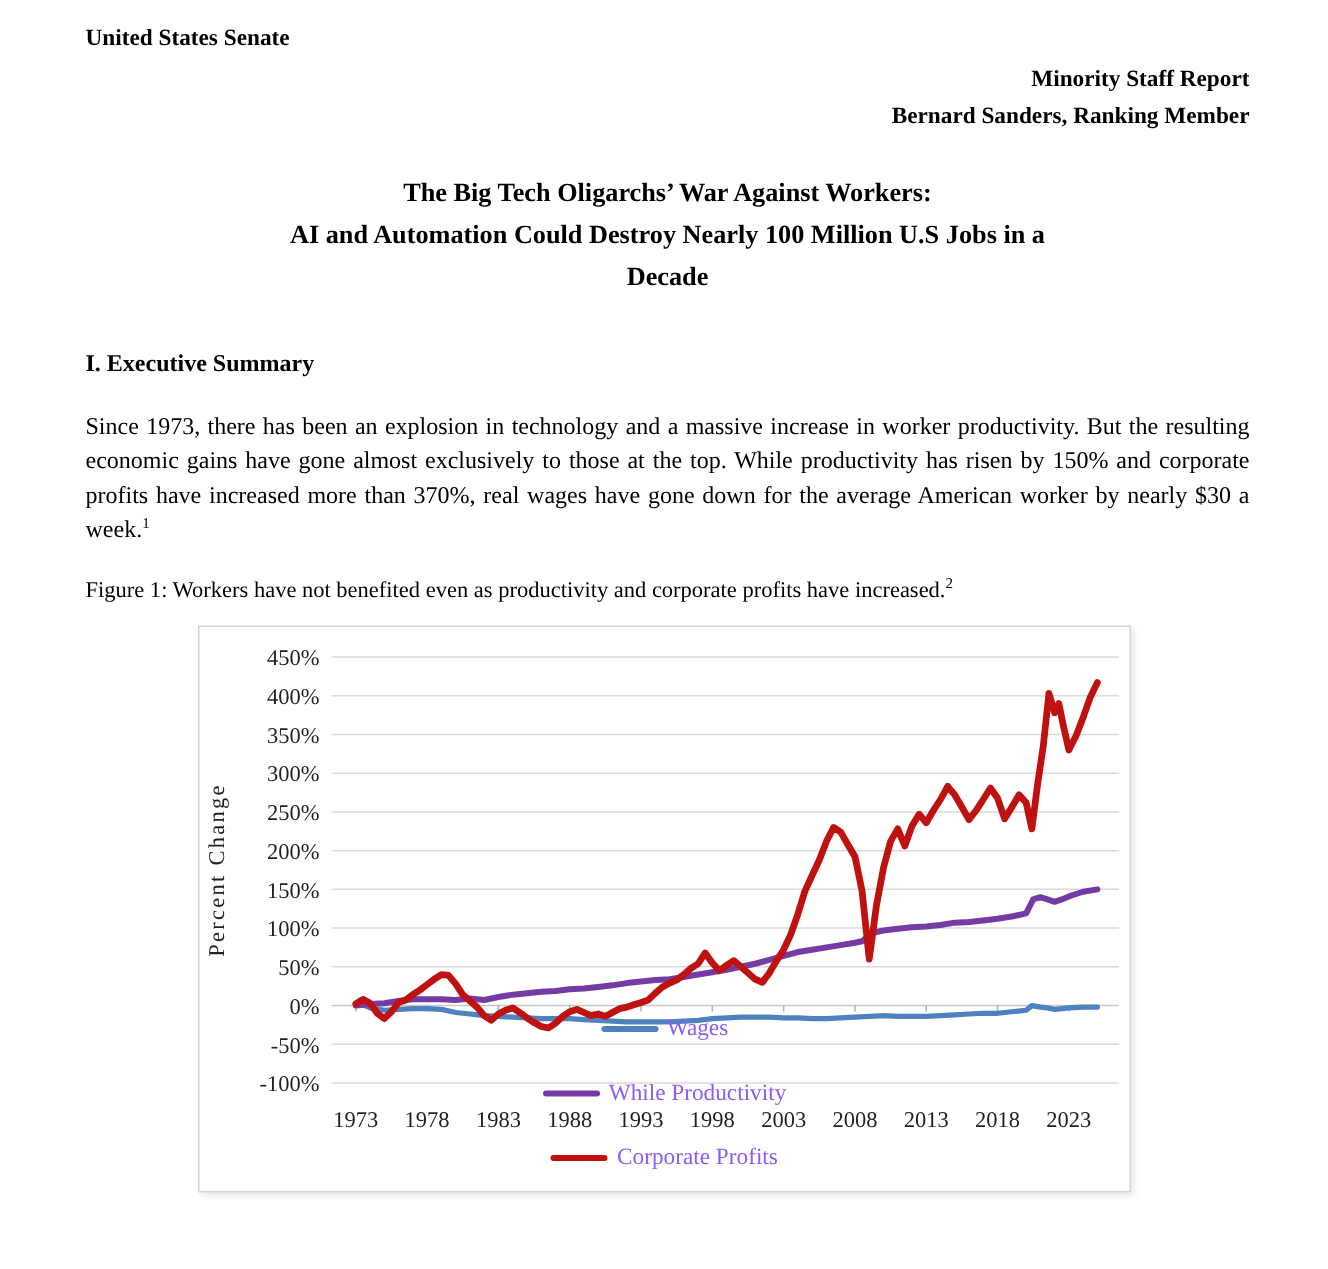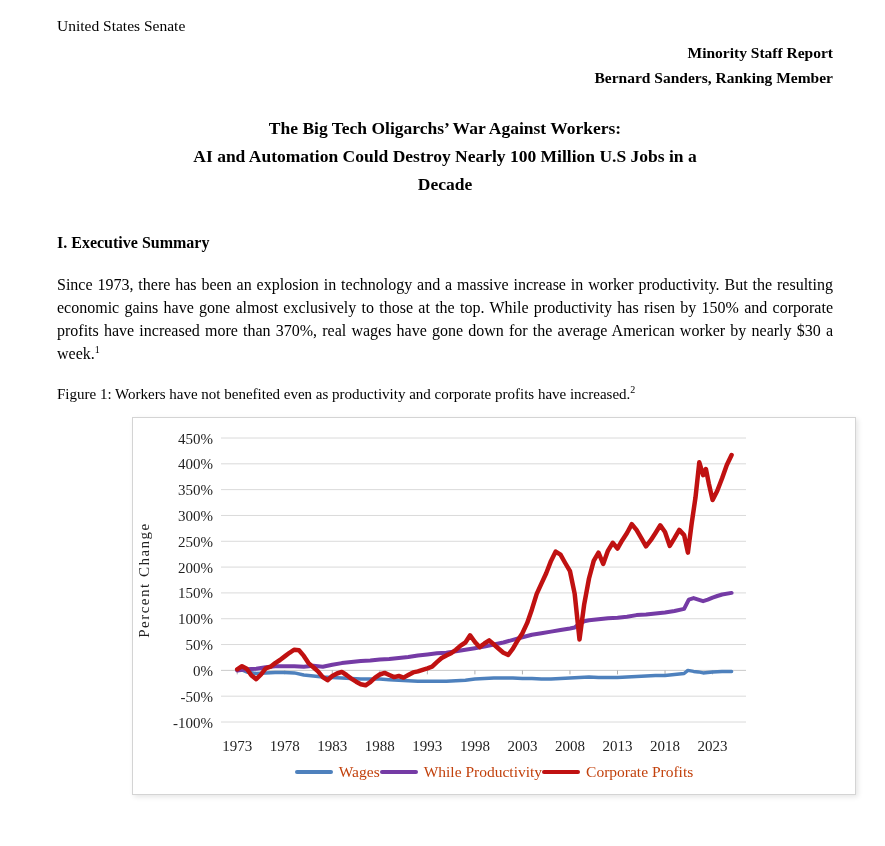--- a/index.html
+++ b/index.html
@@ -2,39 +2,39 @@
 <html><head>
 <meta charset="utf-8">
 <style>
   * { margin:0; padding:0; box-sizing:border-box; }
   html,body { background:#ffffff; }
   .page {
     position:relative; width:885px; height:846px; background:#ffffff;
     font-family:"Liberation Serif","DejaVu Serif",serif; color:#000;
     padding:16px 52px 0 57px; overflow:hidden;
   }
-  .org-line { font-size:15.5px; font-weight:normal; line-height:20px; }
+  .org-line { font-size:15.5px; font-weight:bold; line-height:20px; }
   .committee-line { font-size:19.5px; font-weight:bold; text-decoration:underline; line-height:24px; margin-top:4px; letter-spacing:0.2px; }
   .byline-block { text-align:right; font-weight:bold; font-size:15.5px; line-height:24.5px; margin-top:5px; }
   .doc-title { text-align:center; font-weight:bold; font-size:17.5px; line-height:28px; margin-top:24px; white-space:pre-line; }
   .section-heading { font-weight:bold; font-size:16px; margin-top:36px; }
   .body-paragraph { font-size:16px; line-height:23px; text-align:justify; margin-top:21px; }
   sup.fn { font-size:10px; vertical-align:super; line-height:0; }
   .figure-caption { font-weight:normal; font-size:15px; margin-top:21px; }
   .figure-box {
-    position:relative; width:724px; height:378px; margin:14px 0 0 75px;
+    position:relative; width:622px; height:378px; margin:14px 0 0 75px;
     border:1px solid #d4d4d4; background:#fff;
     box-shadow:2px 2px 5px rgba(0,0,0,0.10);
   }
   .figure-box svg { position:absolute; left:0; top:0; }
   svg text { font-family:"Liberation Serif","DejaVu Serif",serif; fill:#1f1f1f; }
   .legend-row {
     position:absolute; left:0; bottom:13px; width:100%;
-    display:flex; justify-content:center; align-items:center; 
-    font-size:15.5px; color:#c2410c;
+    display:flex; justify-content:center; align-items:center; gap:25px;
+    font-size:15.5px; color:#8b5cf6;flex-direction:column;
   }
   .legend-item { display:flex; align-items:center; gap:6px; }
   .legend-swatch { width:38px; height:4px; border-radius:2px; }
 </style>
 </head>
 <body>
 
 <div class="page">
 
   <div class="org-line">United States Senate</div>

